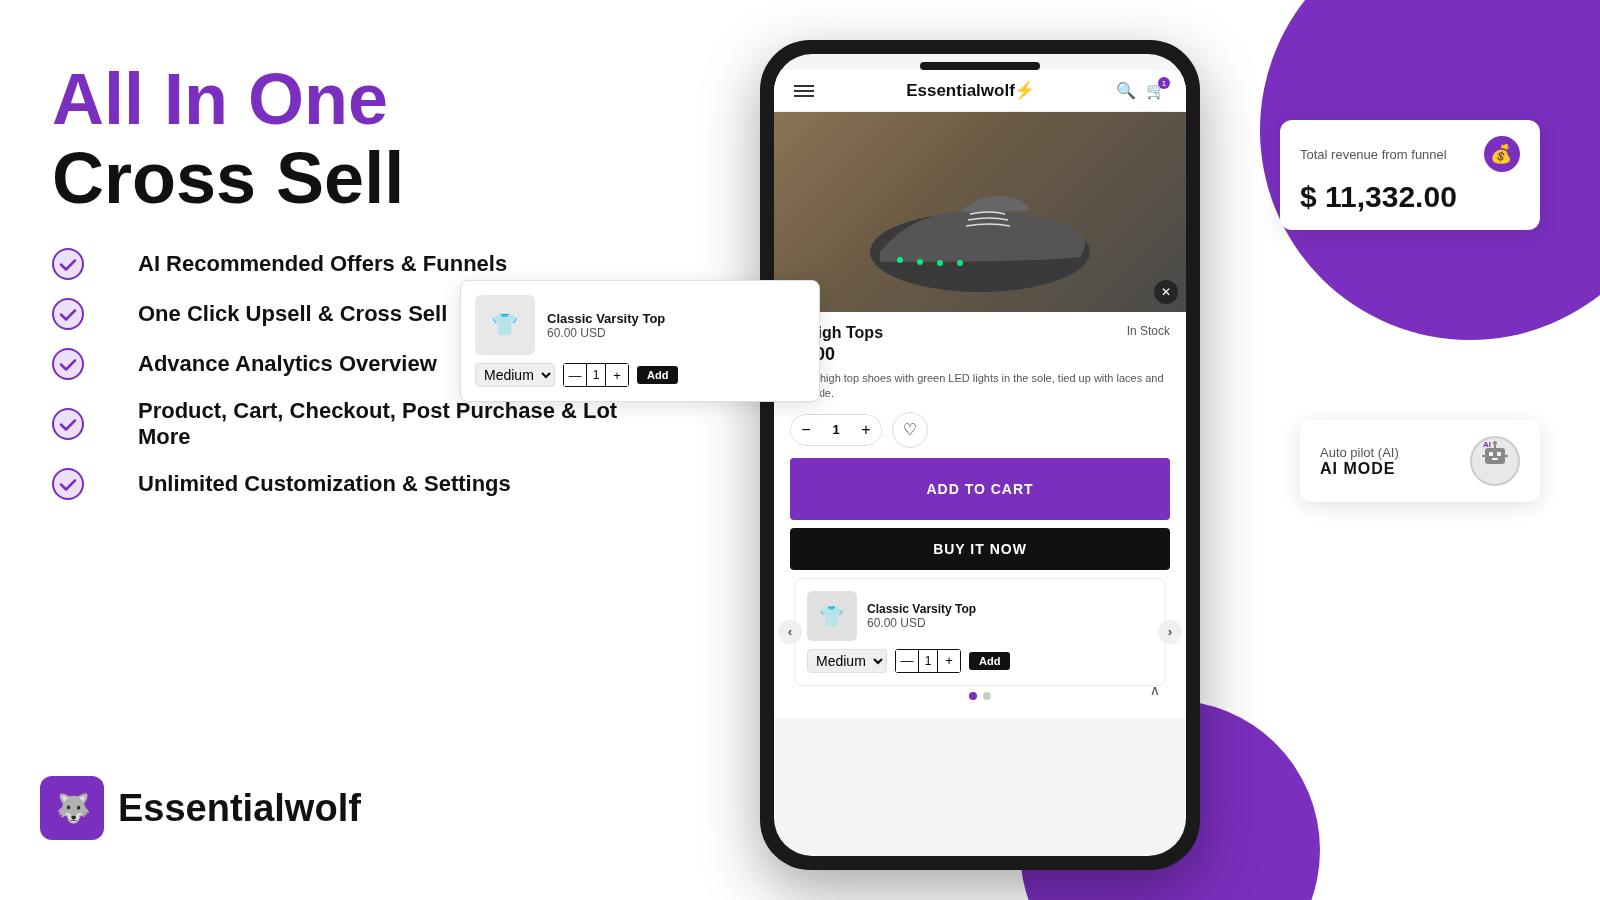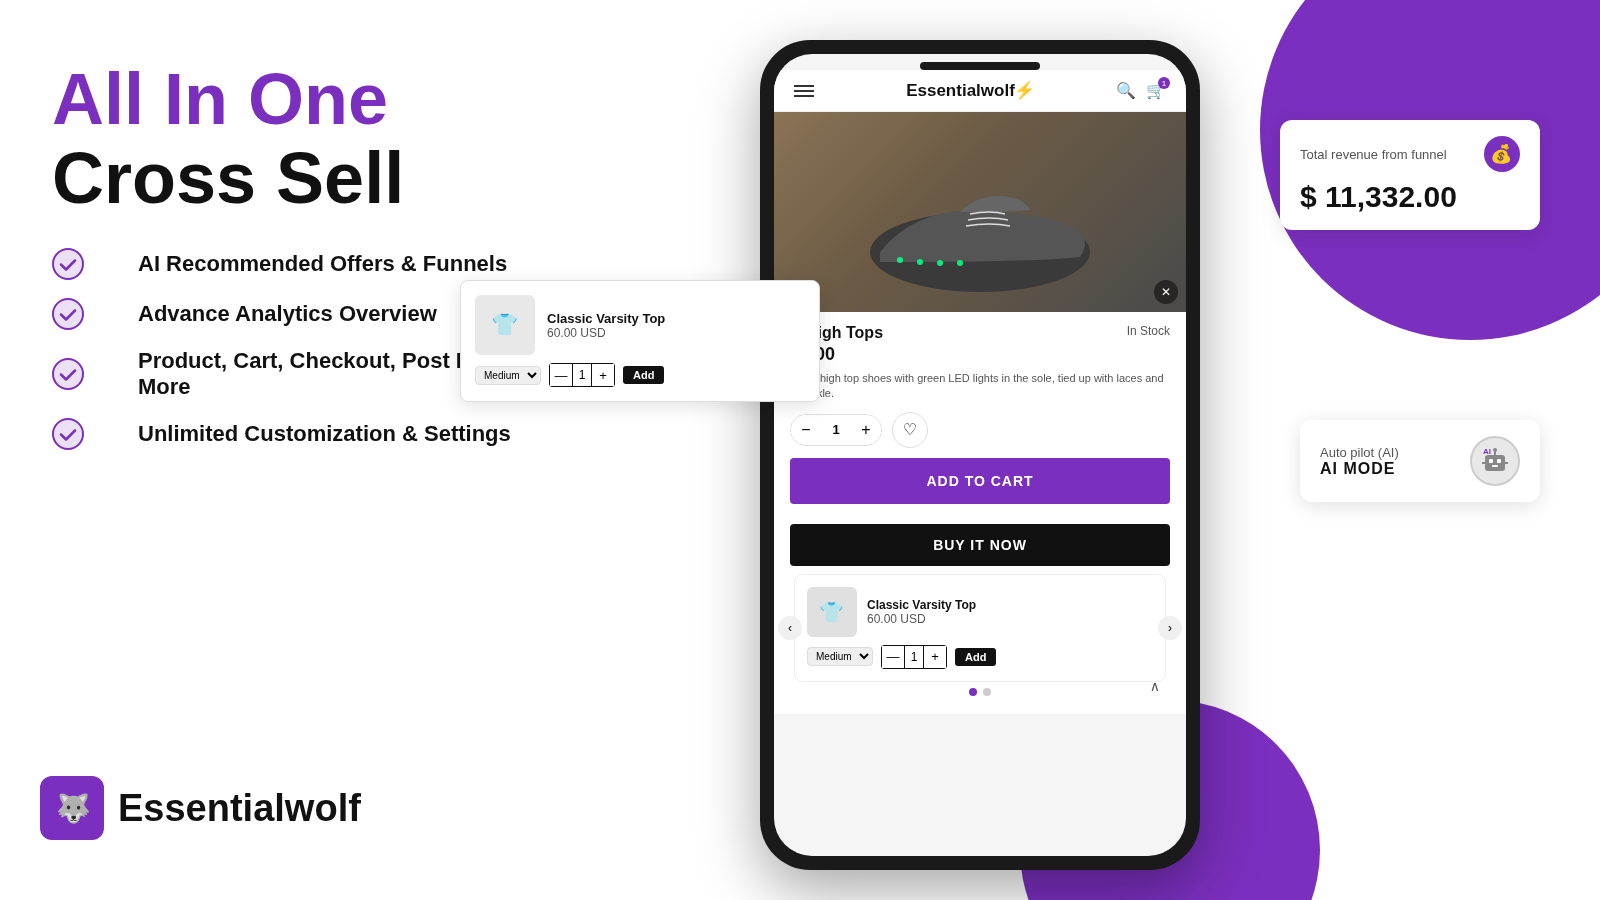--- a/index.html
+++ b/index.html
@@ -255,26 +255,26 @@
       align-items: center;
       justify-content: center;
       font-size: 16px;
       background: #fff;
     }
     .add-to-cart-btn {
       width: 100%;
       background: #7B2FBE;
       color: #fff;
       border: none;
-      padding: 15px;
+      padding: 23px;
       font-size: 14px;
       font-weight: 800;
       letter-spacing: 1px;
       border-radius: 4px;
-      margin-bottom: 20px;
+      margin-bottom: 8px;
       cursor: pointer;
     }
     .buy-now-btn {
       width: 100%;
       background: #111;
       color: #fff;
       border: none;
       padding: 13px;
       font-size: 14px;
       font-weight: 800;
@@ -322,21 +322,21 @@
       font-size: 12px;
       color: #555;
     }
     .upsell-controls {
       display: flex;
       align-items: center;
       gap: 8px;
       margin-top: 4px;
     }
     .size-select {
-      font-size: 10px;
+      font-size: 14px;
       border: 1px solid #ddd;
       border-radius: 4px;
       padding: 2px 4px;
     }
     .mini-qty {
       display: flex;
       align-items: center;
       border: 1px solid #111;
       border-radius: 3px;
     }
@@ -505,21 +505,21 @@
       font-weight: 800;
       color: #111;
       letter-spacing: 1px;
     }
     .ai-icon {
       width: 50px;
       height: 50px;
       background: #e8e8e8;
       border-radius: 50%;
       display: flex;
-      align-items: center;
+      align-items: flex-start;
       justify-content: center;
       font-size: 22px;
       border: 2px solid #ccc;
     }
 
     
     .slide-arrow-left {
       position: absolute;
       left: -12px;
       top: 50%;
@@ -563,20 +563,28 @@
   </div>
 
   <ul class="features-list">
     <li>
       <svg class="check-icon" viewBox="0 0 32 32">
         <circle cx="16" cy="16" r="15" fill="#7B2FBE" opacity="0.15"></circle>
         <circle cx="16" cy="16" r="15" stroke="#7B2FBE" stroke-width="2" fill="none"></circle>
         <path d="M9 16.5l5 5 9-9" stroke="#7B2FBE" stroke-width="2.5" fill="none" stroke-linecap="round" stroke-linejoin="round"></path>
       </svg>
       <span>AI Recommended Offers &amp; Funnels</span>
+    </li>
+    <li>
+      <svg class="check-icon" viewBox="0 0 32 32">
+        <circle cx="16" cy="16" r="15" fill="#7B2FBE" opacity="0.15"></circle>
+        <circle cx="16" cy="16" r="15" stroke="#7B2FBE" stroke-width="2" fill="none"></circle>
+        <path d="M9 16.5l5 5 9-9" stroke="#7B2FBE" stroke-width="2.5" fill="none" stroke-linecap="round" stroke-linejoin="round"></path>
+      </svg>
+      <span>One Click Upsell &amp; Cross Sell</span>
     </li>
     <li>
       <svg class="check-icon" viewBox="0 0 32 32">
         <circle cx="16" cy="16" r="15" fill="#7B2FBE" opacity="0.15"></circle>
         <circle cx="16" cy="16" r="15" stroke="#7B2FBE" stroke-width="2" fill="none"></circle>
         <path d="M9 16.5l5 5 9-9" stroke="#7B2FBE" stroke-width="2.5" fill="none" stroke-linecap="round" stroke-linejoin="round"></path>
       </svg>
       <span>Advance Analytics Overview</span>
     </li>
     <li>

